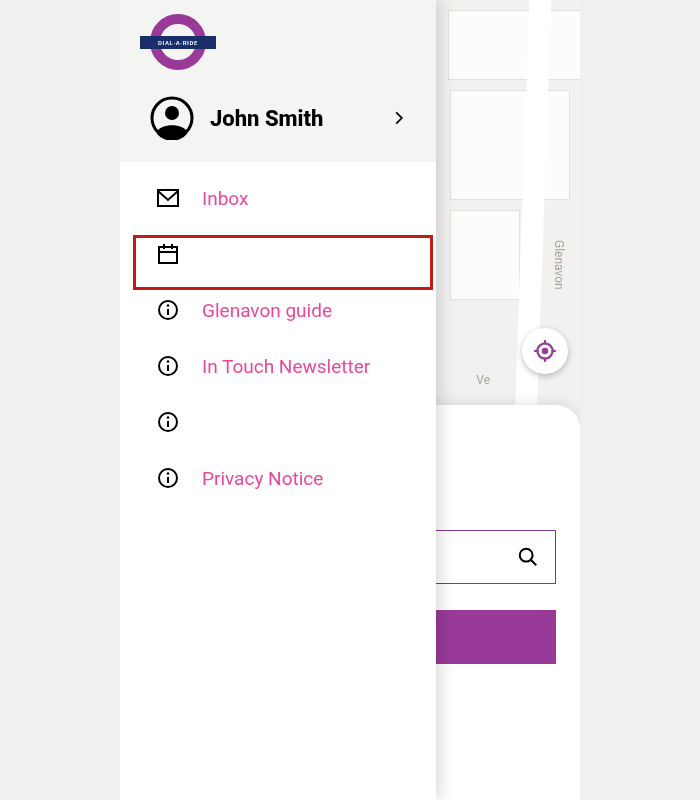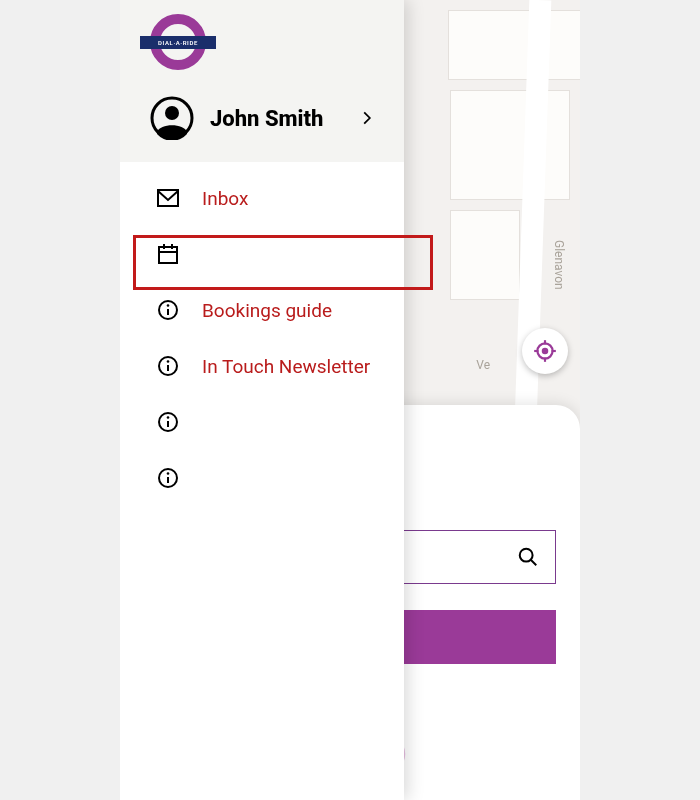--- a/index.html
+++ b/index.html
@@ -18,52 +18,52 @@
   .gps-btn svg { width: 26px; height: 26px; }
 
   
   .sheet { position: absolute; left: 0; right: 0; bottom: 0; height: 395px; background: #fff; border-radius: 24px 24px 0 0; box-shadow: 0 -2px 14px rgba(0,0,0,0.10); padding: 24px; }
   .search-box { position:absolute; top:125px; left:24px; right:24px; height:54px; border:1.5px solid #7a3a8e; display:flex; align-items:center; justify-content:flex-end; padding:0 16px; }
   .search-box .mag { width:22px; height:22px; }
   .cta-btn { position:absolute; top:205px; left:24px; right:24px; height:54px; background:#9a3a98; }
   .pill { position:absolute; bottom:28px; left:50%; transform:translateX(-50%); background:#e7c0e2; color:#6a1a65; border-radius:999px; padding:10px 22px; font-size:14px; font-weight:500; white-space:nowrap; }
 
   
-  .drawer { position: absolute; top:0; left:0; width: 284px; height: 100%; background:#fff; box-shadow: 4px 0 16px rgba(0,0,0,0.15); display:flex; flex-direction:column; }
+  .drawer { position: absolute; top:0; left:0; width: 316px; height: 100%; background:#fff; box-shadow: 4px 0 16px rgba(0,0,0,0.15); display:flex; flex-direction:column; }
   .drawer-head { background:#f4f4f2; padding: 14px 30px 22px 30px; }
   .logo { position:relative; width:56px; height:56px; margin-bottom:26px; }
   .logo .ring { position:absolute; inset:0; border:10px solid #9a3a98; border-radius:50%; }
   .logo .bar { position:absolute; top:22px; left:-10px; width:76px; height:13px; background:#1a2e6b; display:flex; align-items:center; justify-content:center; }
   .logo .bar span{ color:#fff; font-size:6px; letter-spacing:0.6px; font-weight:600;}
   .profile-row { display:flex; align-items:center; gap:16px; cursor:pointer; }
   .avatar { width:44px; height:44px; }
   .username { font-size:22px; font-weight:800; flex:1; }
   .chev { width:14px; height:14px; }
 
   .menu { flex:1; padding-top:8px; }
   .menu-item { display:flex; align-items:center; gap:22px; padding:16px 0 16px 36px; cursor:pointer; }
   .menu-item .icon { width:24px; height:24px; flex-shrink:0; display:flex; align-items:center; justify-content:center; }
-  .menu-item .label { font-size:19px; color:#b91c1c; }
+  .menu-item .label { font-size:19px; color:#ec4899; }
 
   .highlight { position:absolute; border:3px solid #c21a1a; top:235px; left:13px; width:300px; height:55px; pointer-events:none; }
 
   svg { display:block; }
 </style>
 </head>
 <body>
 
 <div class="stage">
 
   <div class="map">
     <div class="block" style="top:10px; right:-8px; width:140px; height:70px;"></div>
     <div class="block" style="top:90px; right:10px; width:120px; height:110px;"></div>
     <div class="block" style="top:210px; right:60px; width:70px; height:90px;"></div>
     <div class="road" style="top:0; right:36px; width:22px; height:420px; transform:rotate(2deg);"></div>
     <span class="streetlabel" style="top:240px; right:14px; writing-mode:vertical-rl;">Glenavon</span>
-    <span class="streetlabel" style="top:358px; right:90px;">Ve</span>
+    <span class="streetlabel" style="top:373px; right:90px;">Ve</span>
 
     <div class="gps-btn">
       <svg viewBox="0 0 24 24">
           <circle cx="12" cy="12" r="3" fill="#9a3a98"></circle>
           <g stroke="#9a3a98" stroke-width="2">
             <line x1="12" y1="2" x2="12" y2="6"></line>
             <line x1="12" y1="18" x2="12" y2="22"></line>
             <line x1="2" y1="12" x2="6" y2="12"></line>
             <line x1="18" y1="12" x2="22" y2="12"></line>
           </g>
@@ -125,21 +125,21 @@
           </span>
       </div>
       <div class="menu-item">
         <span class="icon">
             <svg viewBox="0 0 24 24" width="24" height="24">
               <circle cx="12" cy="12" r="9" fill="none" stroke="#000" stroke-width="2"></circle>
               <circle cx="12" cy="7.5" r="1.3" fill="#000"></circle>
               <line x1="12" y1="11" x2="12" y2="17" stroke="#000" stroke-width="2"></line>
             </svg>
           </span>
-        <span class="label">Bookings guide</span>
+        <span class="label">Glenavon guide</span>
       </div>
       <div class="menu-item">
         <span class="icon">
             <svg viewBox="0 0 24 24" width="24" height="24">
               <circle cx="12" cy="12" r="9" fill="none" stroke="#000" stroke-width="2"></circle>
               <circle cx="12" cy="7.5" r="1.3" fill="#000"></circle>
               <line x1="12" y1="11" x2="12" y2="17" stroke="#000" stroke-width="2"></line>
             </svg>
           </span>
         <span class="label">In Touch Newsletter</span>
@@ -154,19 +154,20 @@
           </span>
       </div>
       <div class="menu-item">
         <span class="icon">
             <svg viewBox="0 0 24 24" width="24" height="24">
               <circle cx="12" cy="12" r="9" fill="none" stroke="#000" stroke-width="2"></circle>
               <circle cx="12" cy="7.5" r="1.3" fill="#000"></circle>
               <line x1="12" y1="11" x2="12" y2="17" stroke="#000" stroke-width="2"></line>
             </svg>
           </span>
+        <span class="label">Privacy Notice</span>
       </div>
     </div>
 
     <div class="highlight"></div>
   </nav>
 
 </div>
 
 </body></html>

